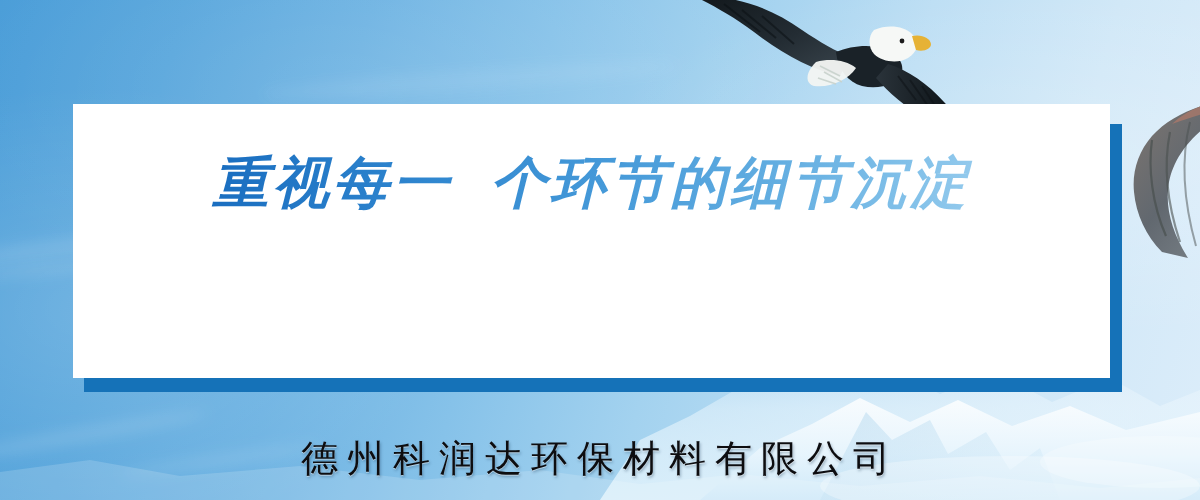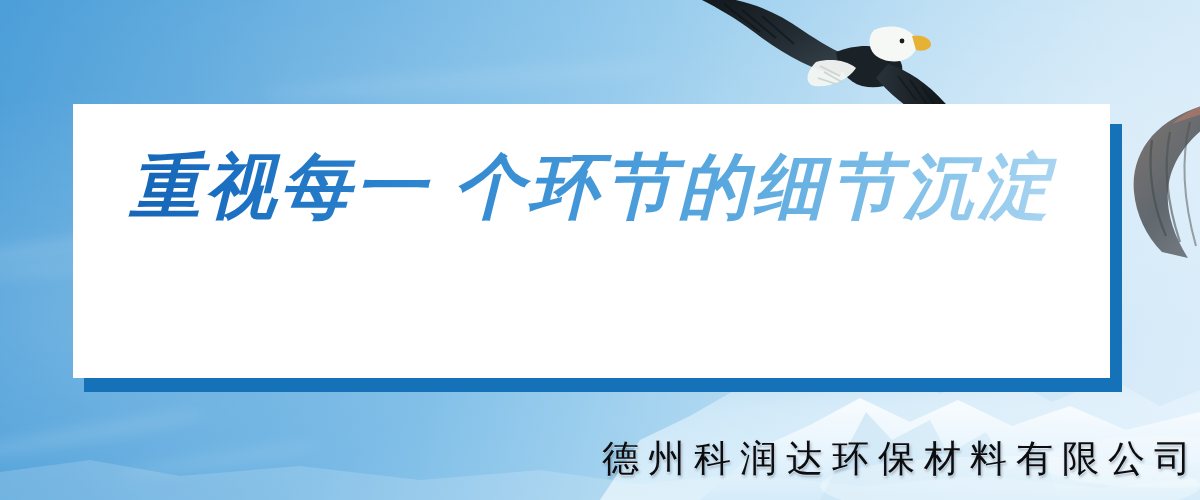--- a/index.html
+++ b/index.html
@@ -73,24 +73,24 @@
     background:#ffffff;
   }
 
   .headline{
     position:absolute;
     left:0; right:0; top:36px;
     text-align:center;
   }
   .hl-line{
     display:block;
-    font-family:Liberation Sans, sans-serif;
+    font-family:Liberation Mono, monospace;
     font-weight:700;
     font-style:italic;
-    font-size:71px;
+    font-size:56px;
     line-height:94px;
     letter-spacing:4px;
     white-space:pre;
     -webkit-background-clip:text;
     background-clip:text;
     color:transparent;
     -webkit-text-fill-color:transparent;
   }
   .hl-line-1{
     background-image:linear-gradient(95deg,
@@ -111,21 +111,21 @@
       #2d86cd 52%,
       #3d95d4 68%,
       #4da1d9 84%,
       #5aaadd 100%);
   }
 
   
   .company{
     position:absolute;
     left:0; right:0; top:434px;
-    text-align:right;
+    text-align:center;
     font-family:"DejaVu Sans","Liberation Sans",sans-serif;
     font-size:37px;
     font-weight:400;
     letter-spacing:9px;
     color:#0d0d10;
     text-shadow:
       0 1px 0 rgba(255,255,255,.45),
       1px 2px 3px rgba(10,40,70,.35);
     white-space:nowrap;
   }

